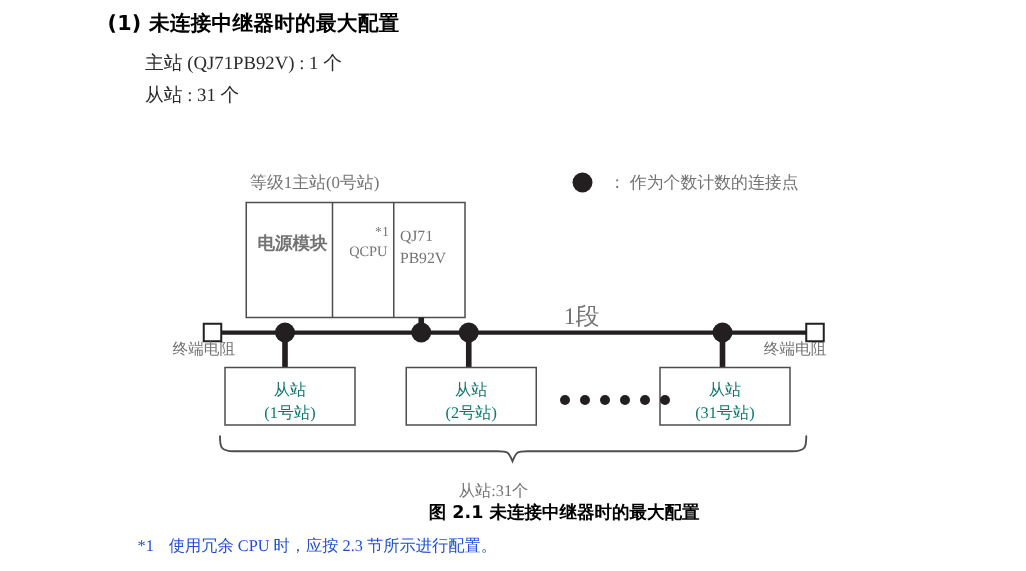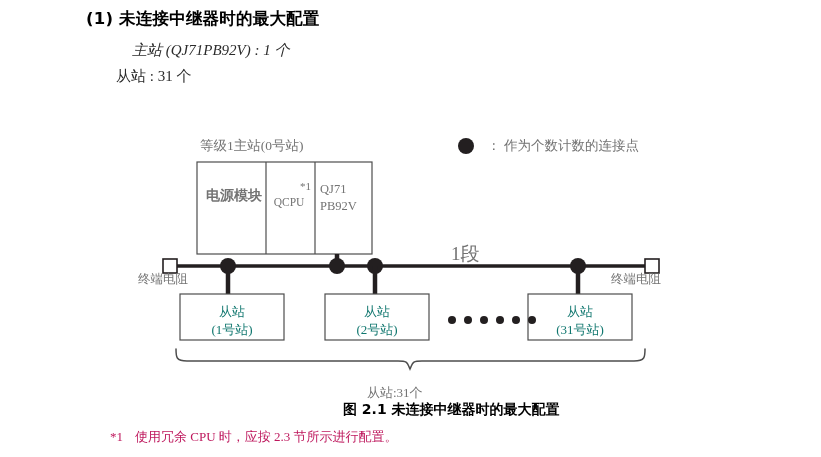--- a/index.html
+++ b/index.html
@@ -34,21 +34,21 @@
     color: #000000;
     white-space: nowrap;
   }
   .subline {
     position: absolute;
     font-family: "Liberation Serif", "DejaVu Serif", serif;
     font-size: 15px;
     color: #2a2a2a;
     white-space: nowrap;
   }
-  .subline-1 { left: 132px; top: 41px; font-style: italic; }
+  .subline-1 { left: 116px; top: 41px; }
   .subline-2 { left: 116px; top: 67px; }
 
   
   .diagram {
     position: absolute;
     left: 0; top: 0;
     width: 821px;
     height: 457px;
     pointer-events: none;
   }
@@ -70,21 +70,21 @@
   .cell-power {
     left: 200px; top: 188px;
     width: 68px;
     text-align: center;
     font-size: 14px;
     font-weight: bold;
   }
   .cell-qcpu {
     left: 268px; top: 196px;
     width: 42px;
-    text-align: center;
+    text-align: right;
     font-size: 11.5px;
   }
   .cell-star {
     left: 300px; top: 180px;
     font-size: 11px;
   }
   .cell-pb {
     left: 320px; top: 181px;
     font-size: 12.5px;
     line-height: 1.35;
@@ -121,21 +121,21 @@
     color: #000000;
     white-space: nowrap;
     padding-left: 32px;
   }
   .footnote {
     position: absolute;
     left: 110px;
     top: 428px;
     font-family: "Liberation Serif", "DejaVu Serif", serif;
     font-size: 13px;
-    color: #be185d;
+    color: #1d4ed8;
     white-space: nowrap;
   }
   .footnote .fn-mark { margin-right: 12px; }
 </style>
 </head>
 <body>
 
 <div class="page">
 
   <div class="heading">(1) 未连接中继器时的最大配置</div>

